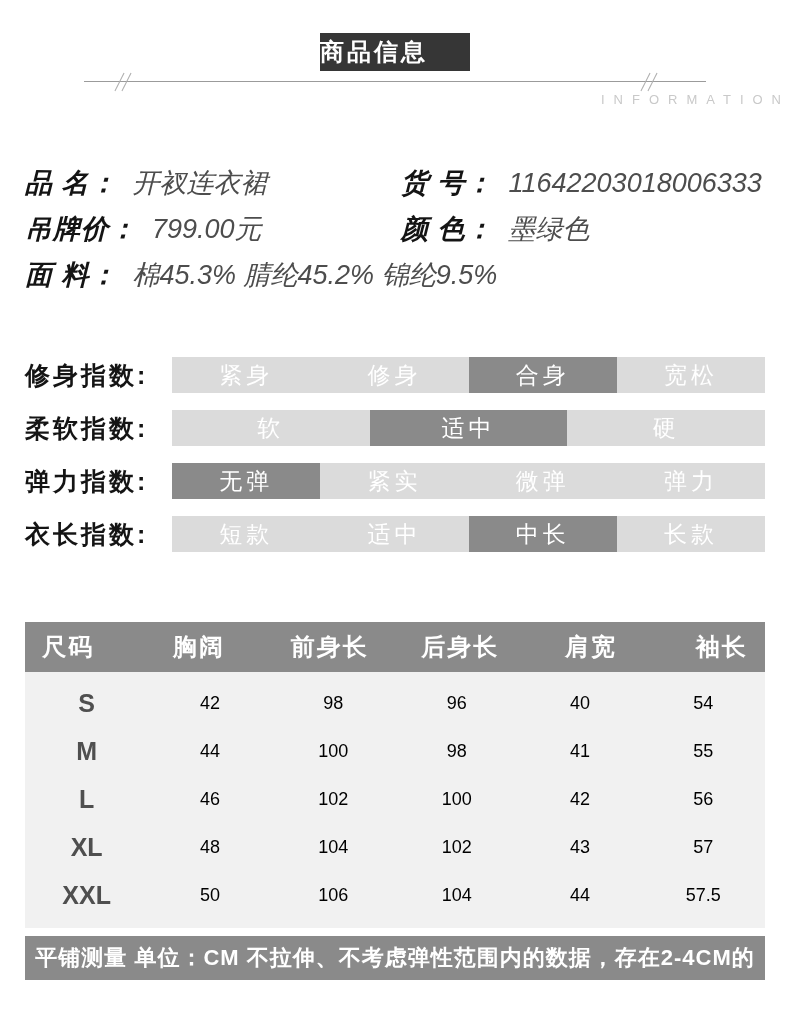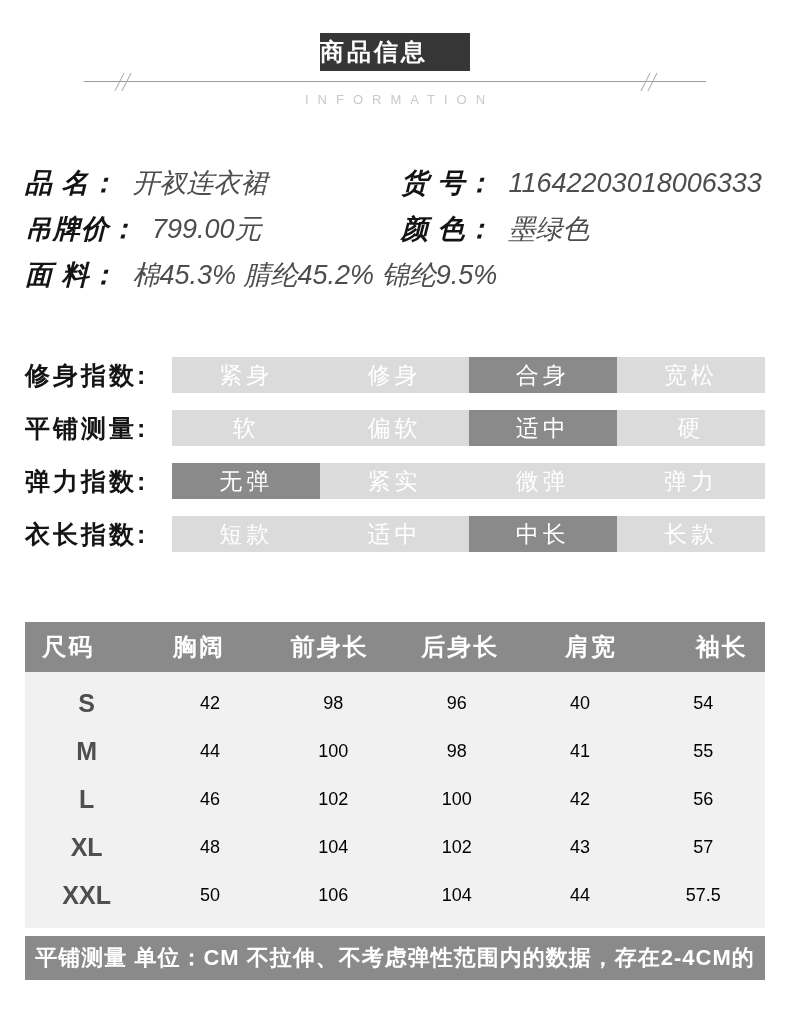--- a/index.html
+++ b/index.html
@@ -13,21 +13,21 @@
     background:#363636; color:#fff;
     font-size:24px; font-weight:bold; letter-spacing:3px;
     text-align:left; line-height:38px;
   }
   .rule-wrap { position:relative; width:622px; height:1px; margin:10px auto 0; background:#9b9b9b; }
   .slash { position:absolute; top:-9px; width:16px; height:20px; }
   .slash-l { left:32px; } .slash-r { right:48px; }
   .slash i { position:absolute; top:0; width:1px; height:20px; background:#adadad; transform:rotate(27deg); }
   .slash i:first-child { left:3px; } .slash i:last-child { left:10px; }
   .subtitle {
-    margin-top:10px; text-align:center;
+    margin-top:10px; text-align:right;
     color:#c9c9c9; font-size:13px; letter-spacing:9px; padding-left:9px;
   }
 
   
   .info {
     margin:61px 25px 0; display:grid;
     grid-template-columns:376px 1fr; row-gap:16px;
     font-size:27px; line-height:30px;font-style:italic;
   }
   .field { display:flex; align-items:baseline; white-space:nowrap; }
@@ -106,24 +106,23 @@
     <div class="idx-row">
       <span class="idx-label">修身指数:</span>
       <div class="idx-opts">
         <span class="opt">紧身</span>
         <span class="opt">修身</span>
         <span class="opt selected">合身</span>
         <span class="opt">宽松</span>
       </div>
     </div>
     <div class="idx-row">
-      <span class="idx-label">平铺测量:</span>
+      <span class="idx-label">柔软指数:</span>
       <div class="idx-opts">
         <span class="opt">软</span>
-        <span class="opt">偏软</span>
         <span class="opt selected">适中</span>
         <span class="opt">硬</span>
       </div>
     </div>
     <div class="idx-row">
       <span class="idx-label">弹力指数:</span>
       <div class="idx-opts">
         <span class="opt selected">无弹</span>
         <span class="opt">紧实</span>
         <span class="opt">微弹</span>

